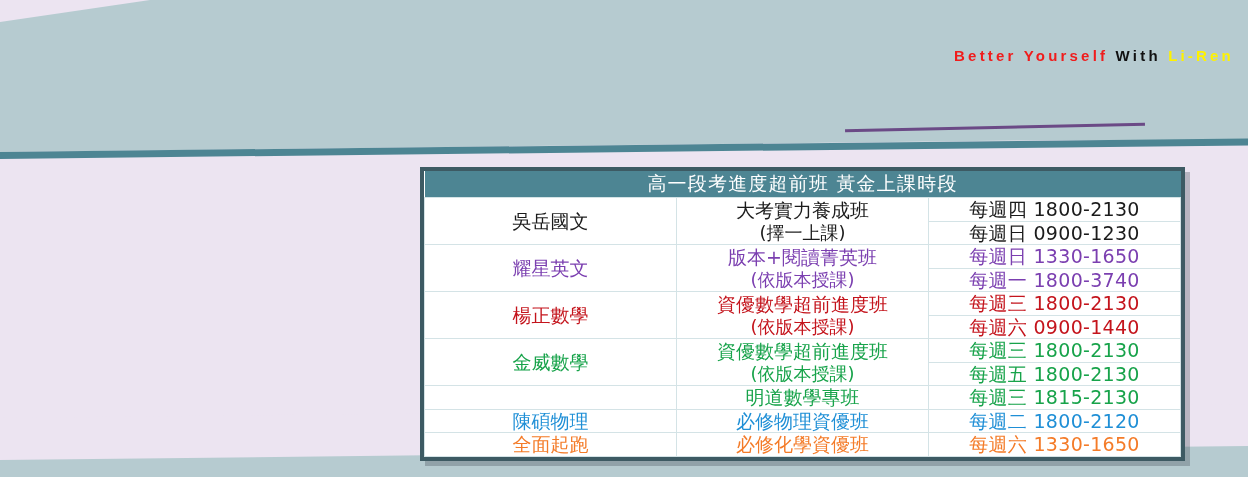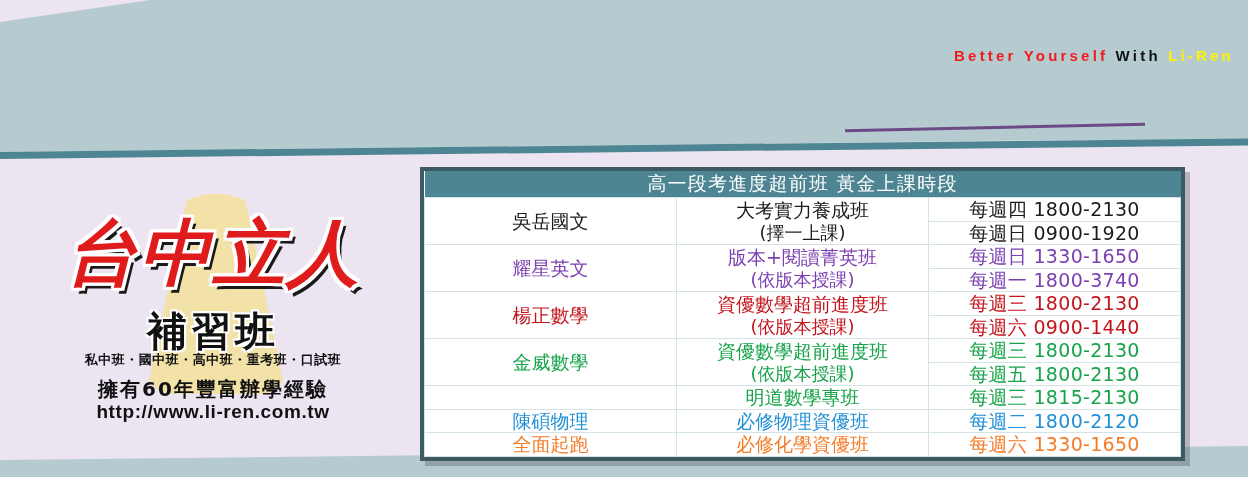--- a/index.html
+++ b/index.html
@@ -110,45 +110,37 @@
   <div class="wedge-tl"></div>
 
   <div class="tagline">
     <span class="t-red">Better Yourself</span>
     <span class="t-blk">With</span>
     <span class="t-yel">Li-Ren</span>
   </div>
 
   <div class="subhead-underline"></div>
 
-  <div class="logo-wrap">
-    <div class="logo-glow"></div>
-    <div class="logo-main">台中立人</div>
-    <div class="logo-sub">補習班</div>
-    <div class="logo-classes">私中班・國中班・高中班・重考班・口試班</div>
-    <div class="logo-exp">擁有60年豐富辦學經驗</div>
-    <div class="logo-url">http://www.li-ren.com.tw</div>
-  </div>
 
   <div class="table-shadow"></div>
   <div class="table-box">
     <table class="sched">
       <thead>
         <tr>
             <th class="hdr" colspan="3">高一段考進度超前班  黃金上課時段</th>
           </tr>
       </thead>
       <tbody id="sched-body">
           <tr>
             <td class="c-name cc-black" rowspan="2">吳岳國文</td>
             <td class="c-course cc-black" rowspan="2"><span>大考實力養成班</span><span class="course-sub">(擇一上課)</span></td>
             <td class="c-time cc-black">每週四 1800-2130</td>
           </tr>
           <tr>
-            <td class="c-time cc-black">每週日 0900-1920</td>
+            <td class="c-time cc-black">每週日 0900-1230</td>
           </tr>
           <tr>
             <td class="c-name cc-purple" rowspan="2">耀星英文</td>
             <td class="c-course cc-purple" rowspan="2"><span>版本+閱讀菁英班</span><span class="course-sub">(依版本授課)</span></td>
             <td class="c-time cc-purple">每週日 1330-1650</td>
           </tr>
           <tr>
             <td class="c-time cc-purple">每週一 1800-3740</td>
           </tr>
           <tr>

